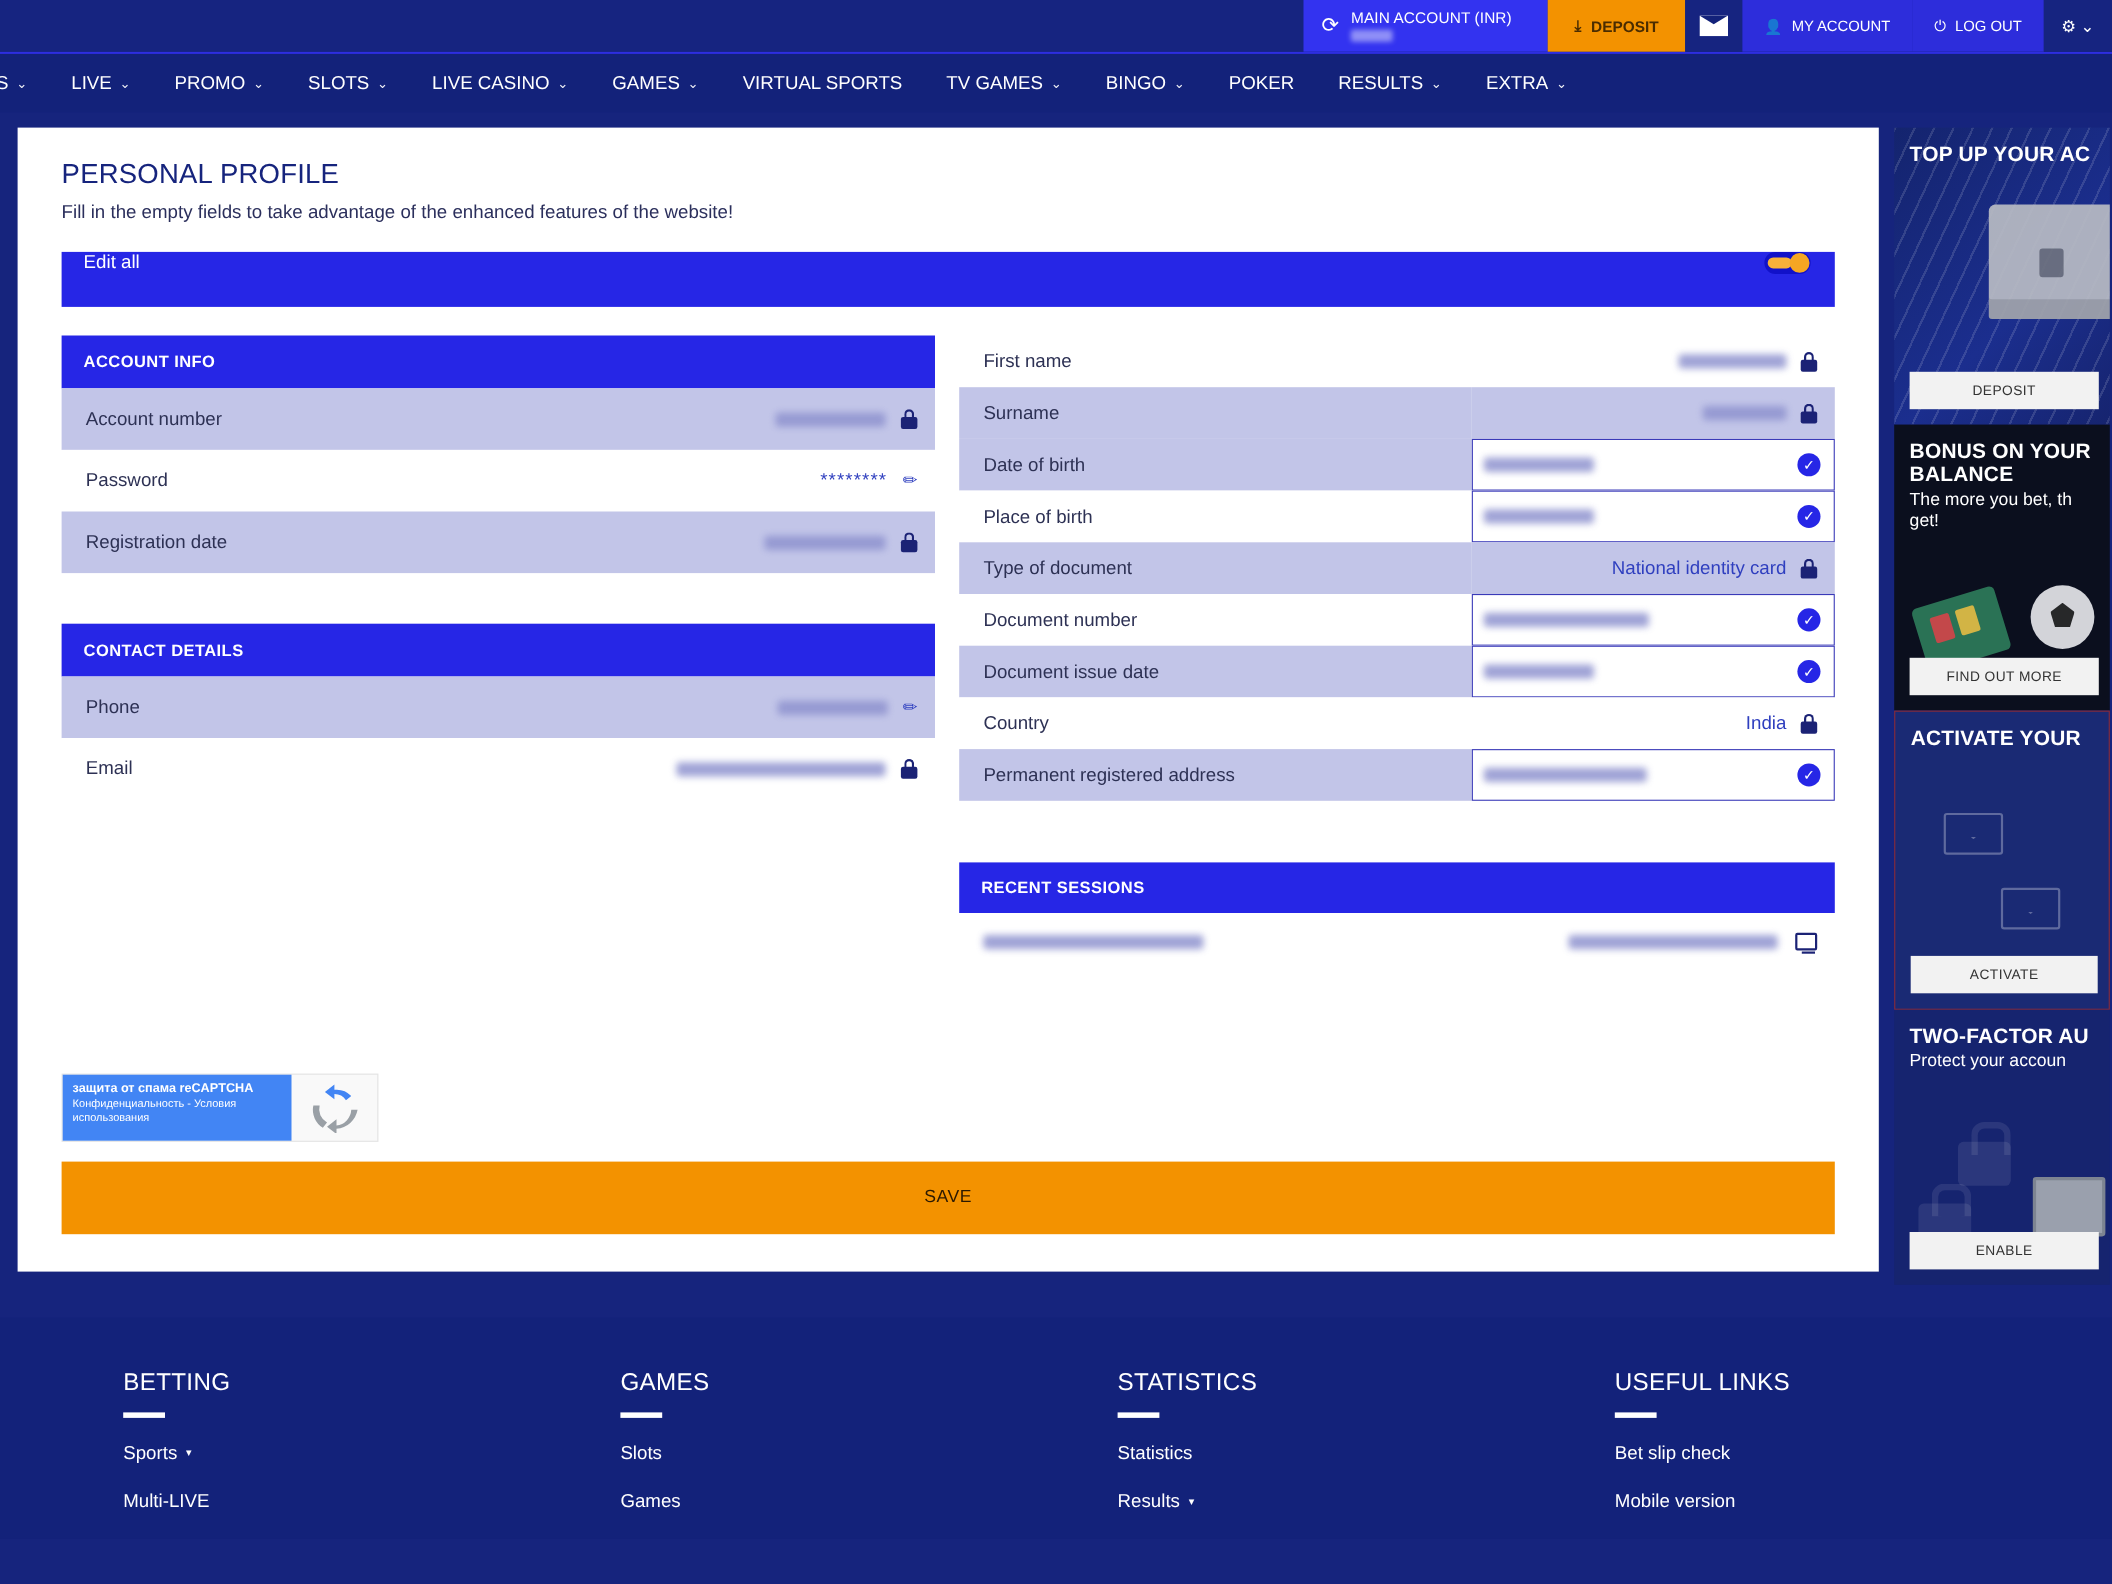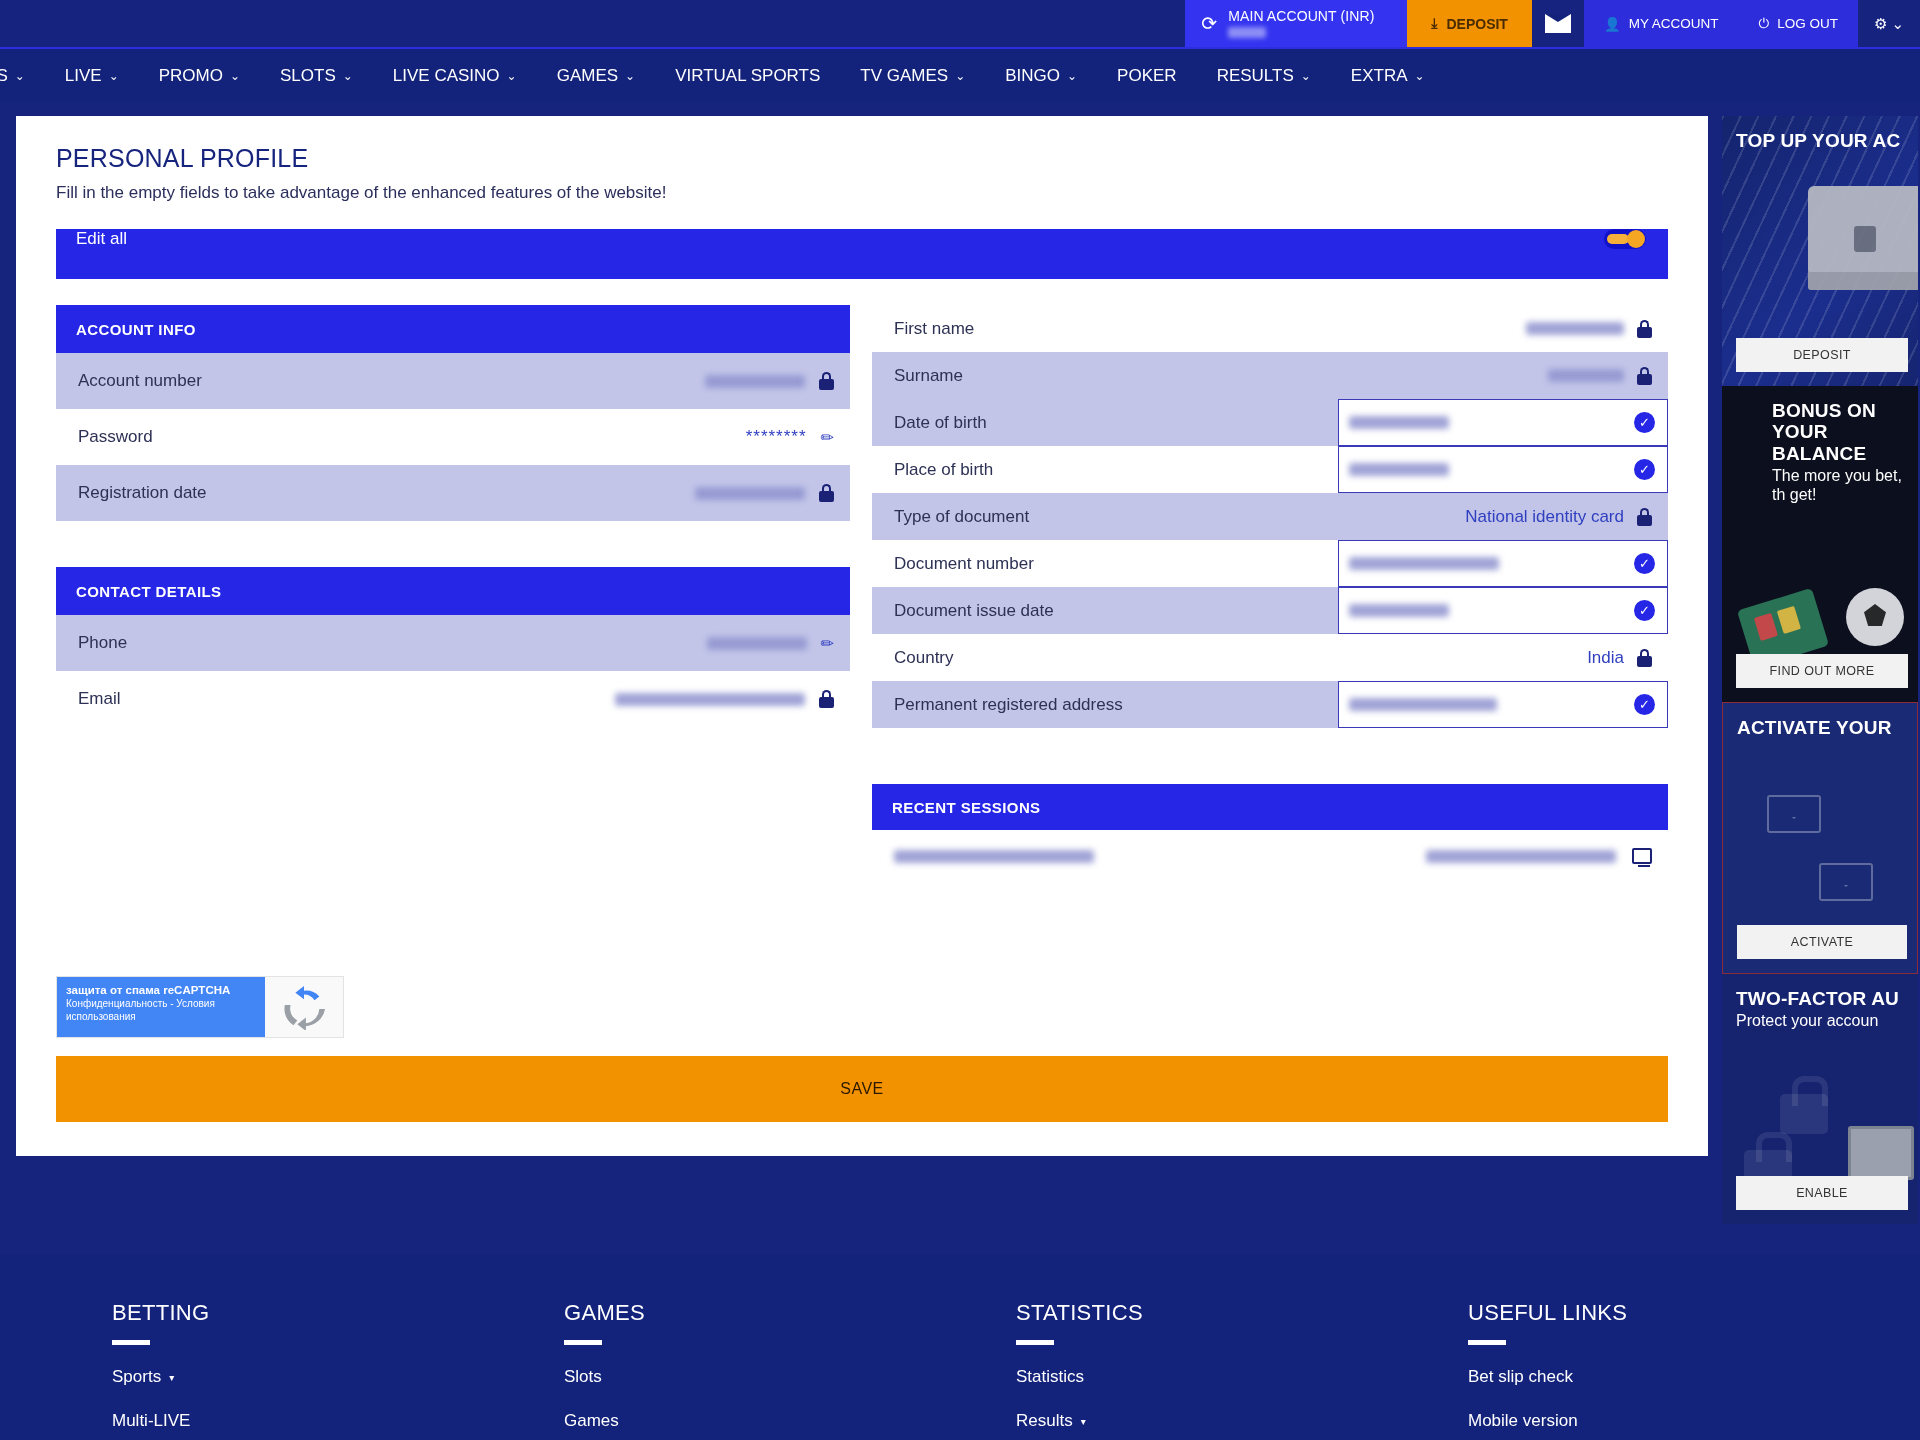--- a/index.html
+++ b/index.html
@@ -160,21 +160,21 @@
   .savebtn {
     position:absolute; left:40px; right:40px; bottom: 34px; height: 66px;
     background:#f39200; color:#2b1900; font-size:16px; letter-spacing:.5px;
     display:flex; align-items:center; justify-content:center;
   }
 
   
   .side { width: 196px; margin-left: 14px; }
   .promo { position: relative; overflow:hidden; color:#fff; }
   .promo-1 { height: 270px; background: linear-gradient(135deg,#14246e,#1b2e8e 60%,#16246f); }
-  .promo-2 { height: 316px; background: #0b0f1e; padding-left: 36px; }
+  .promo-2 { height: 260px; background: #0b0f1e; }
   .promo-3 { height: 272px; background: #1a2a74; border:1.5px solid #8a2b3a; }
   .promo-4 { height: 250px; background: #16246f; }
   .promo h3 { font-size: 19px; font-weight:700; padding: 14px 14px 0 14px; line-height:1.12; letter-spacing:.2px;}
   .promo p { font-size: 16px; padding: 2px 14px 0 14px; line-height:1.2; }
   .promo .pbtn {
     position:absolute; left: 14px; right: 10px; bottom: 14px; height: 34px; background:#f2f2f2;
     color:#333; font-size: 12.5px; display:flex; align-items:center; justify-content:center;
     letter-spacing:.4px;
   }
   .stripes { position:absolute; inset:0; opacity:.13;

